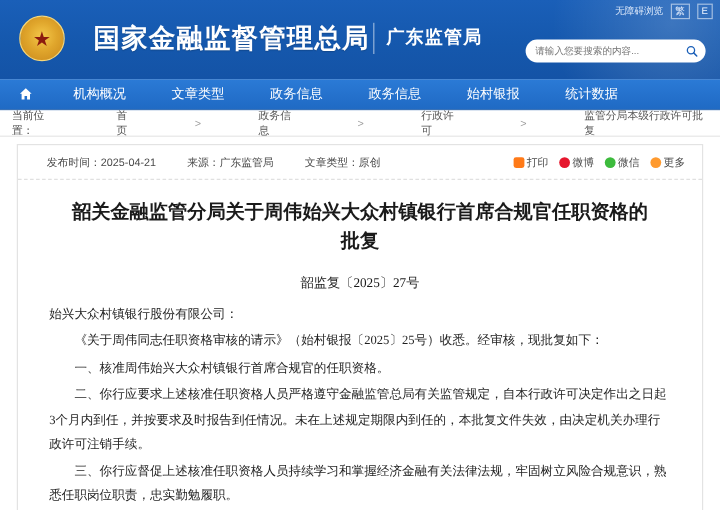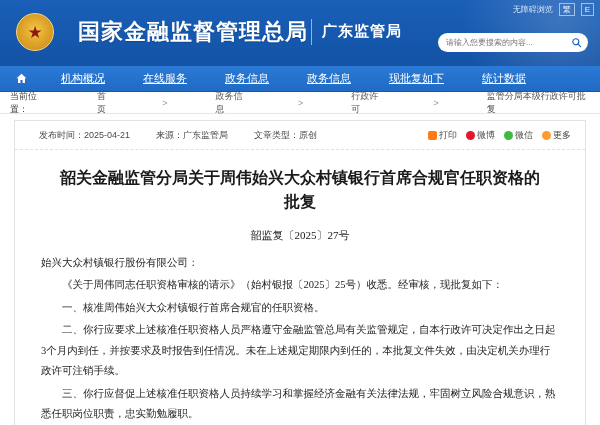--- a/index.html
+++ b/index.html
@@ -90,21 +90,20 @@
   .nav-home {
     width: 42px; height: 26px;
     display: flex; align-items: center; justify-content: center;
     color: #ffffff;
   }
   .nav-item {
     color: #ffffff; font-size: 11px;
     padding: 0 19px; height: 26px;
     display: flex; align-items: center;
     white-space: nowrap;
-    text-decoration: underline;
   }
 
   
   .crumb {
     height: 22px; display: flex; align-items: center;
     padding: 0 10px; font-size: 9px; color: #555;
     border-bottom: 1px solid #e7e7e7;
     background: #fff;
     gap: 44px;
   }
@@ -201,24 +200,24 @@
     </div>
   </div>
 
   <div class="nav">
     <div class="nav-home">
       <svg viewBox="0 0 16 16" width="13" height="13" aria-hidden="true">
         <path d="M8 2 L14 7.6 H12.3 V13.4 H9.3 V9.8 H6.7 V13.4 H3.7 V7.6 H2 Z" fill="#ffffff"></path>
       </svg>
     </div>
     <div class="nav-item">机构概况</div>
-    <div class="nav-item">在线服务</div>
+    <div class="nav-item">文章类型</div>
     <div class="nav-item">政务信息</div>
     <div class="nav-item">政务信息</div>
-    <div class="nav-item">现批复如下</div>
+    <div class="nav-item">始村银报</div>
     <div class="nav-item">统计数据</div>
   </div>
 
   <div class="crumb">
     <span class="cb-label">当前位置：</span>
     <span class="cb-link">首页</span>
     <span class="cb-sep">&gt;</span>
     <span class="cb-link">政务信息</span>
     <span class="cb-sep">&gt;</span>
     <span class="cb-link">行政许可</span>

